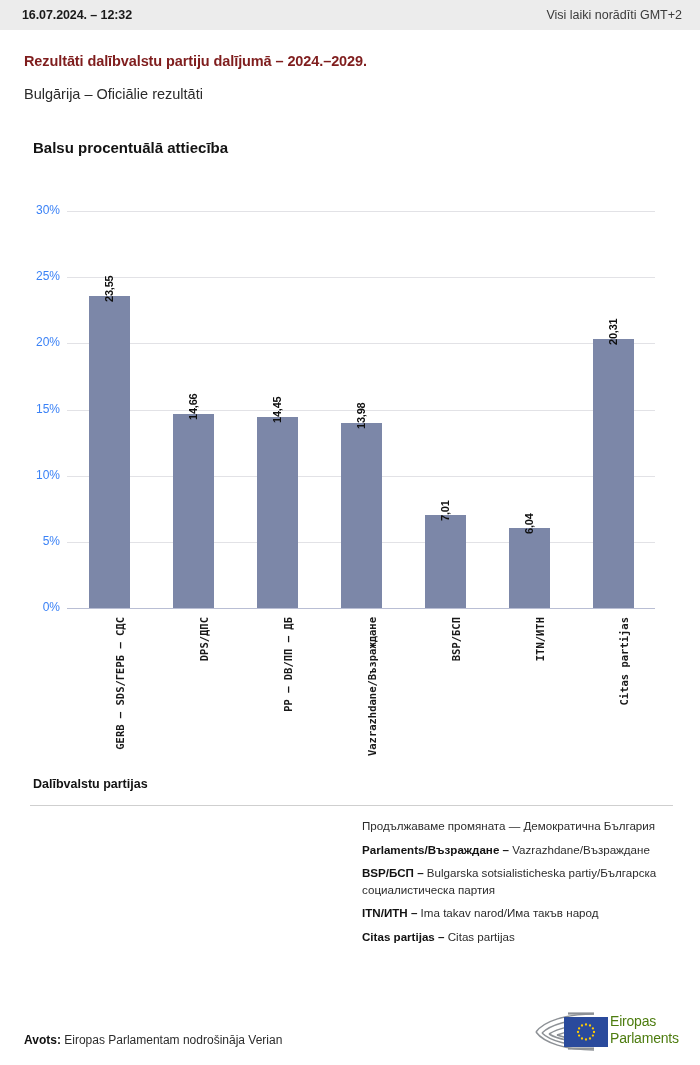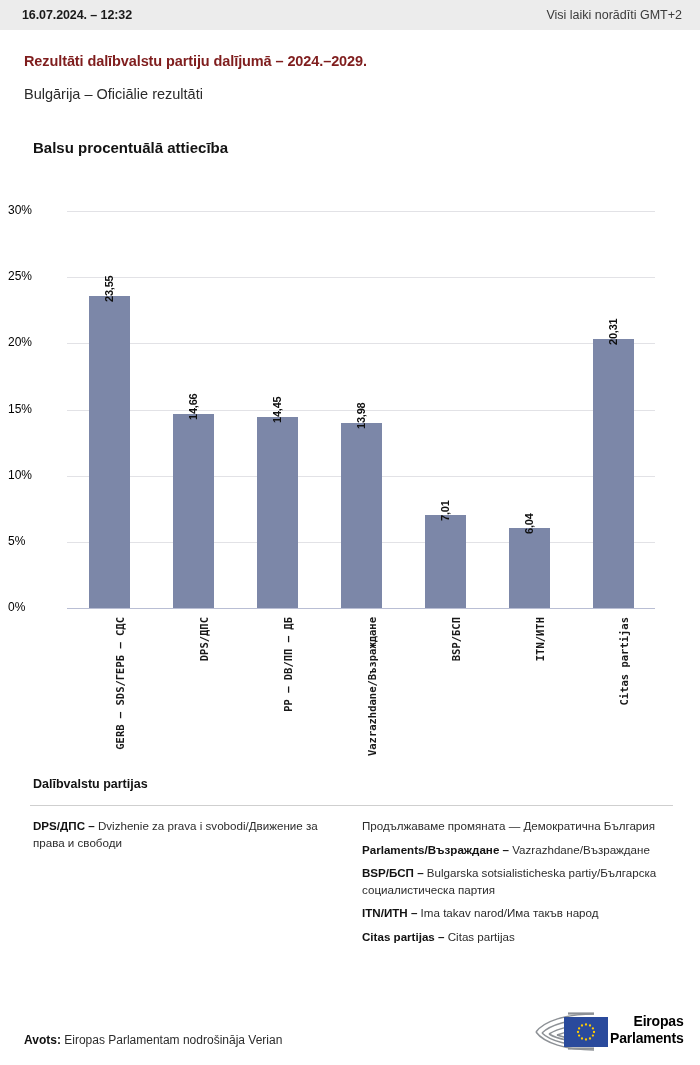--- a/index.html
+++ b/index.html
@@ -84,23 +84,23 @@
   .axisline {
     position: absolute;
     left: 0;
     width: 588px;
     height: 1px;
     background: #b9bed4;
   }
   .ytick {
     position: absolute;
     width: 52px;
-    text-align: left;
+    text-align: right;
     font-size: 12px;
-    color: #000000;
+    color: #3b82f6;
     transform: translateY(-8px);
   }
   .bar {
     position: absolute;
     bottom: 0;
     width: 41px;
     background: #7c87a8;
   }
   .barlabel {
     position: absolute;
@@ -163,25 +163,24 @@
 
   .logo {
     position: absolute;
     right: 18px; top: 1010px;
     width: 176px; height: 44px;
   }
   .logo-text {
     position: absolute;
     left: 104px; top: 3px;
     font-size: 14px;
-    font-weight: bold;
+    font-weight: normal;
     line-height: 17px;
-    color: #000000;
+    color: #4d7c0f;
     letter-spacing: -0.2px;
-    text-align: right;
   }
 </style>
 </head>
 <body>
 
 <div class="topbar"></div>
 <div class="topbar-date">16.07.2024. – 12:32</div>
 <div class="topbar-tz">Visi laiki norādīti GMT+2</div>
 
 <div class="main-title">Rezultāti dalībvalstu partiju dalījumā – 2024.–2029.</div>
@@ -225,21 +224,20 @@
       <div class="bar" style="left: 525.5px; height: 268.769px; background: rgb(124, 135, 168);"></div>
       <div class="barlabel" style="left: 552px; top: 122.231px;">20,31</div>
       <div class="xlabel" style="left: 551px; top: 406px;">Citas partijas</div>
     </div>
 </div>
 
 <div class="parties-heading">Dalībvalstu partijas</div>
 <div class="divider"></div>
 
 <div class="col col-left" id="col-left">
-    <div class="entry"><b>DPS/ДПС –</b><span> Dvizhenie za prava i svobodi/Движение за права и свободи</span></div>
   </div>
 <div class="col col-right" id="col-right">
     <div class="cont">Продължаваме промяната — Демократична България</div>
     <div class="entry"><b>Parlaments/Възраждане –</b><span> Vazrazhdane/Възраждане</span></div>
     <div class="entry"><b>BSP/БСП –</b><span> Bulgarska sotsialisticheska partiy/Българска социалистическа партия</span></div>
     <div class="entry"><b>ITN/ИТН –</b><span> Ima takav narod/Има такъв народ</span></div>
     <div class="entry"><b>Citas partijas –</b><span> Citas partijas</span></div>
   </div>
 
 <div class="source">

